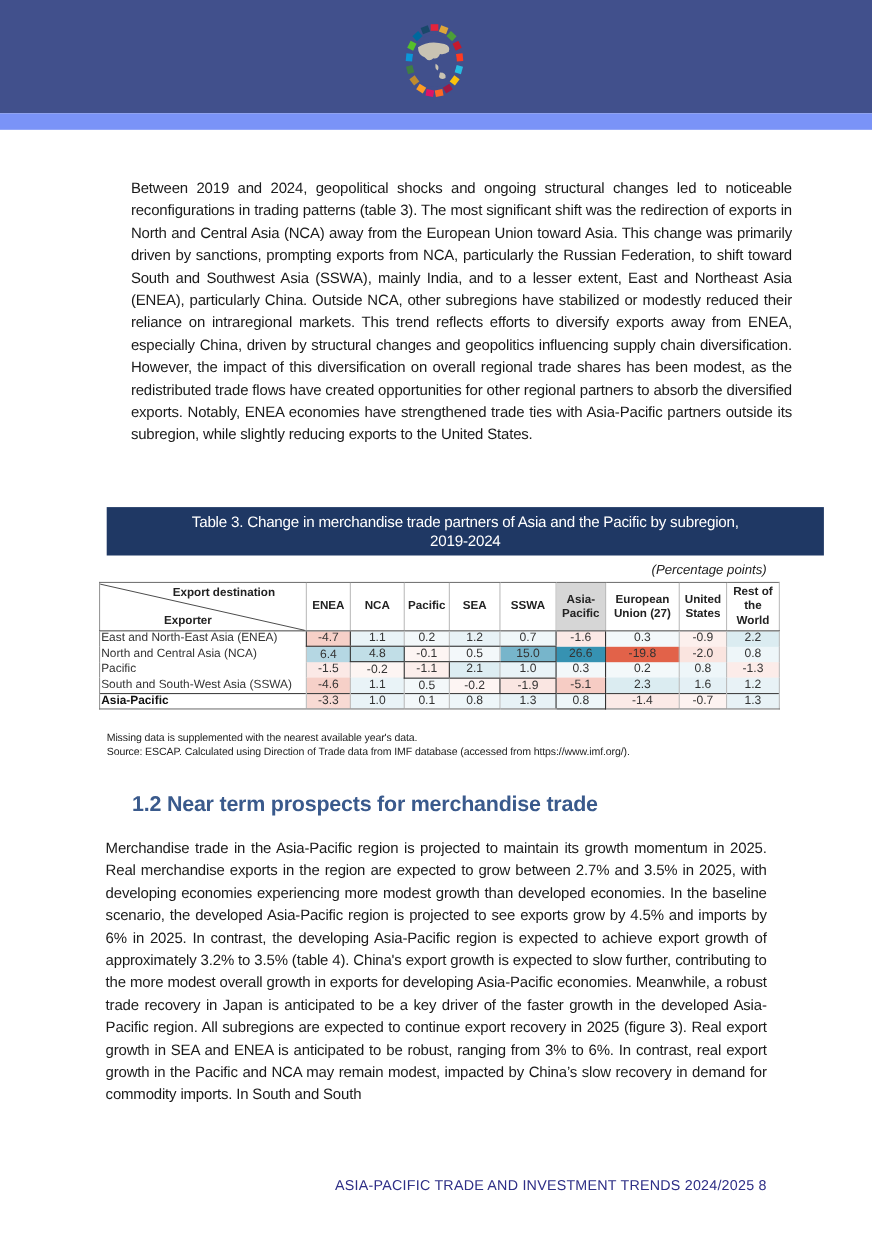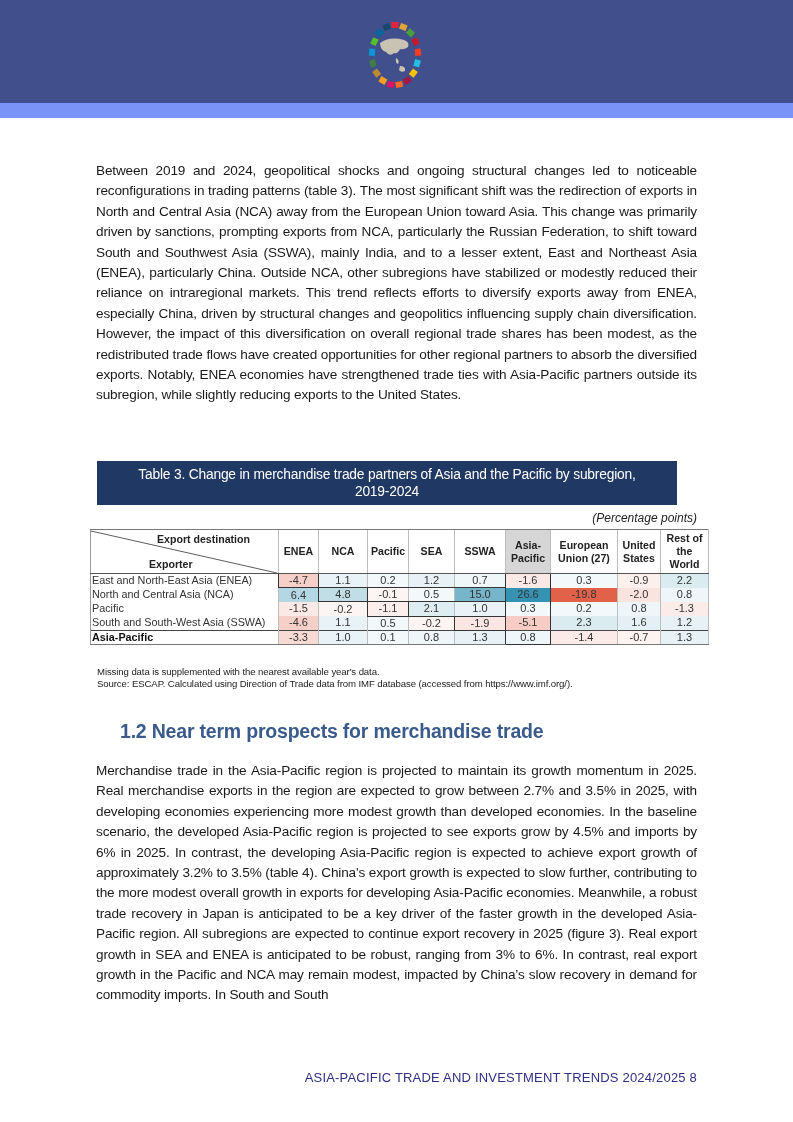--- a/index.html
+++ b/index.html
@@ -4,24 +4,24 @@
 <style>
   * { box-sizing: border-box; margin: 0; padding: 0; }
   html, body { width: 793px; height: 1122px; background: #ffffff; overflow: hidden; }
   body { position: relative; font-family: "Liberation Sans", sans-serif; color: #1a1a1a; }
 
   .header-band { position: absolute; left: 0; top: 0; width: 793px; height: 103px; background: #41508c; }
   .header-stripe { position: absolute; left: 0; top: 103px; width: 793px; height: 15px; background: #7a93f7; }
   .logo { position: absolute; left: 360px; top: 20px; width: 70px; height: 70px; }
 
   .para { position: absolute; left: 96px; width: 601px; font-size: 13.6px; line-height: 20.4px; text-align: justify; letter-spacing: -0.15px; color: #1a1a1a; }
-  #para1 { top: 161px; }
+  #para1 { top: 161px; margin-left: 23px; }
   #para2 { top: 761px; }
 
-  .table-title { position: absolute; left: 97px; top: 461px; width: 580px; height: 44px; background: #1f3864; color: #ffffff; text-align: center; font-size: 13.8px; line-height: 17px; padding-top: 5px; letter-spacing: -0.2px; }
+  .table-title { position: absolute; left: 97px; top: 461px; width: 652px; height: 44px; background: #1f3864; color: #ffffff; text-align: center; font-size: 13.8px; line-height: 17px; padding-top: 5px; letter-spacing: -0.2px; }
   .units { position: absolute; right: 96px; top: 511px; font-size: 12px; font-style: italic; color: #222; }
 
   table.data { position: absolute; left: 90px; top: 529px; width: 618px; border-collapse: collapse; font-size: 11px; color: #333; table-layout: fixed; }
   table.data td, table.data th { border-left: 1px solid #bdbdbd; text-align: center; height: 14.2px; line-height: 13px; padding: 0; }
   table.data th { font-weight: bold; color: #222; font-size: 10.6px; line-height: 13px; border-bottom: 1px solid #555; border-top: 1px solid #777; height: 44px; }
   table.data th.ap { background: #d6d6d6; }
   table.data td.label { text-align: left; padding-left: 1px; font-size: 10.8px; color: #333; border-left: 1px solid #999; }
   table.data tr.total td { border-top: 1px solid #444; border-bottom: 1px solid #777; }
   table.data tr.total td.label { font-weight: bold; color: #111; }
   table.data td:last-child, table.data th:last-child { border-right: 1px solid #bdbdbd; }

